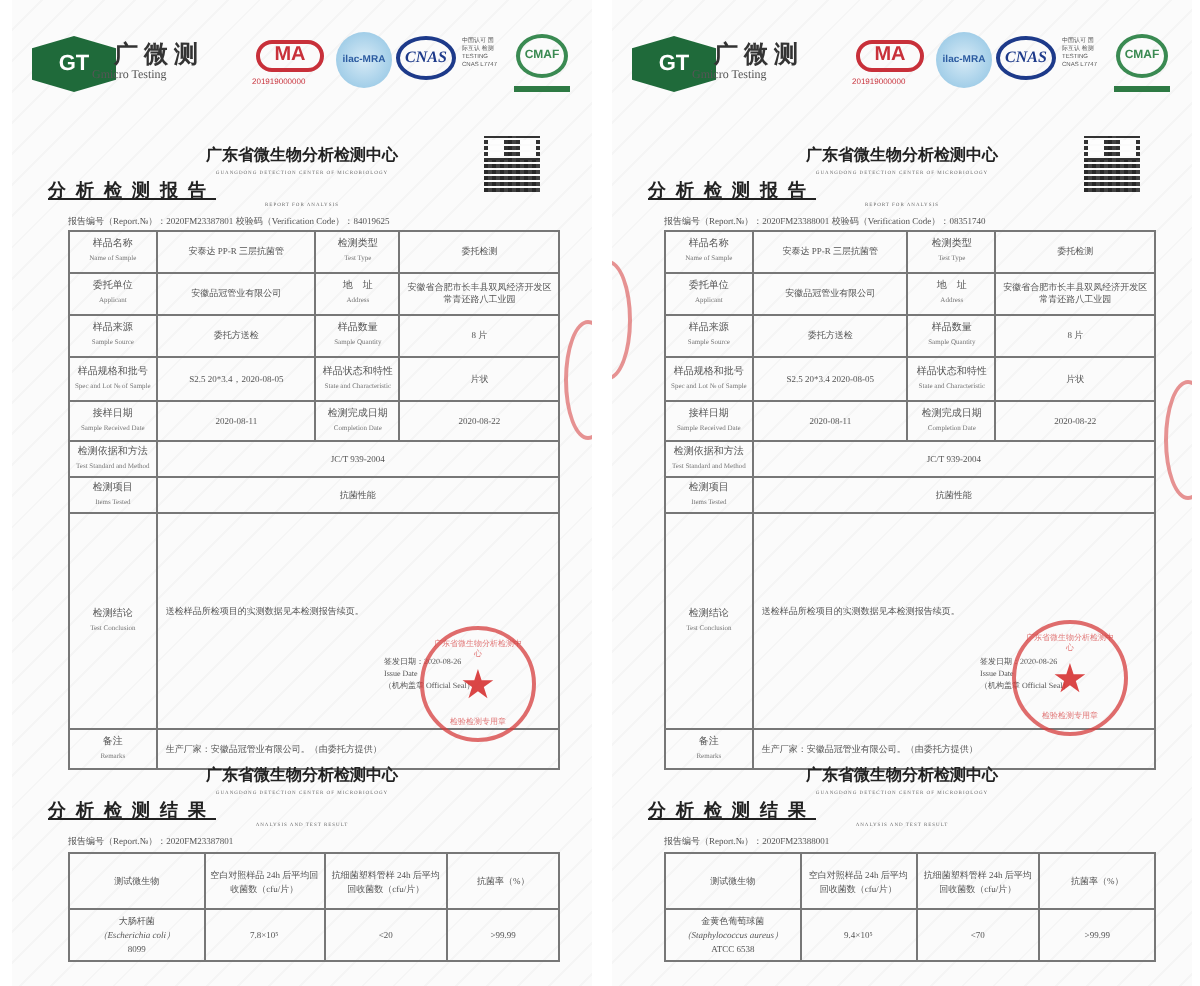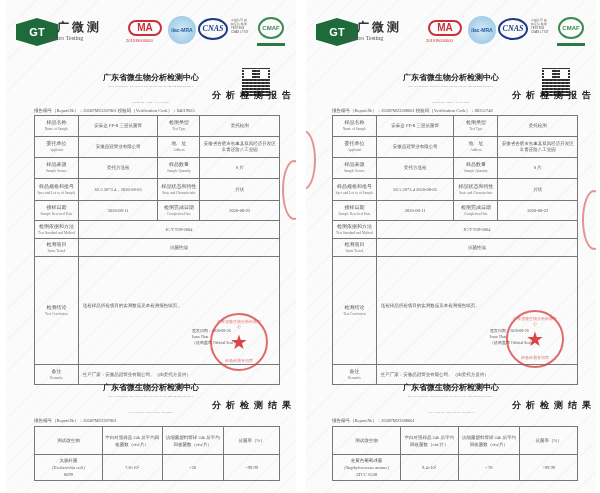--- a/index.html
+++ b/index.html
@@ -29,21 +29,21 @@
   .cnas { position: absolute; left: 186px; top: 4px; width: 30px; height: 22px; border-radius: 50%;
     border: 2px solid #1d3a8a; color: #1d3a8a; font: bold italic 8px "Liberation Serif", serif; text-align: center; line-height: 18px; }
   .cnas-txt { position: absolute; left: 219px; top: 4px; font: 3px "Liberation Sans", sans-serif; color: #555; line-height: 4px; width: 18px; }
   .cmaf { position: absolute; left: 246px; top: 3px; width: 26px; height: 22px; border-radius: 50%;
     border: 2px solid #3a8a52; color: #3a8a52; font: bold 6px "Liberation Sans", sans-serif; text-align: center; line-height: 18px; }
   .cmaf-bar { position: absolute; left: 245px; top: 29px; width: 28px; height: 3px; background: #2e7a44; }
 
   
   .center-title { position: absolute; left: 0; right: 0; text-align: center; font: bold 8px "DejaVu Sans", sans-serif; color: #222; }
   .center-sub { position: absolute; left: 0; right: 0; text-align: center; font: 2.5px "Liberation Serif", serif; color: #666; letter-spacing: 0.5px; }
-  .center-main { position: absolute; left: 18px; right: 0; text-align: right; font: bold 9px "DejaVu Sans", sans-serif; color: #222; letter-spacing: 5px; }
+  .center-main { position: absolute; left: 18px; right: 0; text-align: left; font: bold 9px "DejaVu Sans", sans-serif; color: #222; letter-spacing: 5px; text-decoration: underline; }
   .qr { position: absolute; top: 68px; right: 26px; width: 28px; height: 28px;
     background:
       repeating-linear-gradient(90deg, #222 0 2px, #fff 2px 4px),
       #222;
     background-blend-mode: multiply; opacity: .85;
     -webkit-mask: repeating-linear-gradient(0deg, #000 0 2px, transparent 2px 3px); }
   .qr::before, .qr::after { content: ""; position: absolute; width: 8px; height: 8px; border: 2px solid #111; background: #fff; }
   .qr::before { top: 0; left: 0; }
   .qr::after { top: 0; right: 0; }
 

